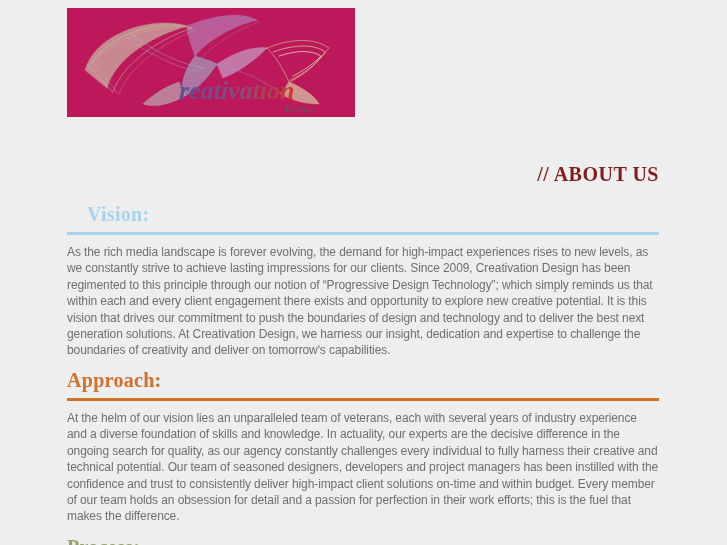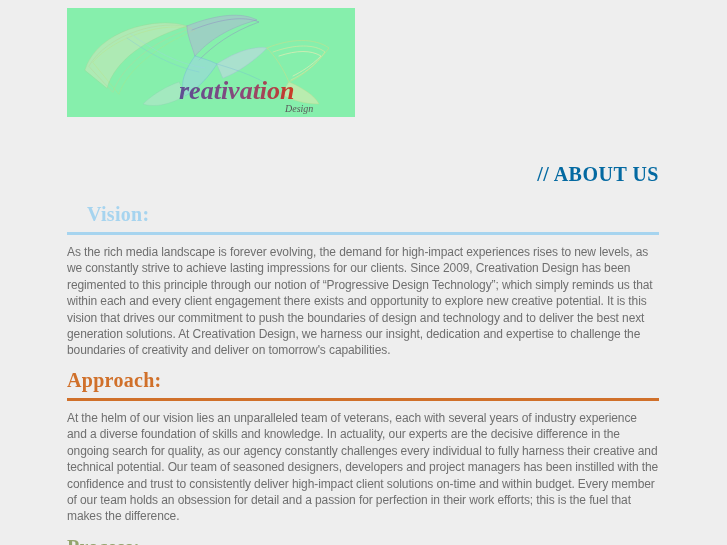--- a/index.html
+++ b/index.html
@@ -13,21 +13,21 @@
   .page {
     position: absolute;
     left: 0; top: 0;
     width: 727px; height: 545px;
     overflow: hidden;
   }
   .logo-box {
     position: absolute;
     left: 67px; top: 8px;
     width: 288px; height: 109px;
-    background: #86efac;
+    background: #be185d;
     cursor: pointer;
   }
   .logo-box svg { display: block; }
   .about-heading {
     position: absolute;
     left: 67px; top: 163px;
     width: 592px;
     text-align: right;
     font-family: "Liberation Serif", serif;
     font-weight: bold;
@@ -89,21 +89,21 @@
         <path d="M60,30 C80,44 104,58 132,64" stroke="#7fc4de" stroke-opacity="0.5" stroke-width="0.7"></path>
         <path d="M64,26 C86,42 110,56 138,60" stroke="#9fd2e8" stroke-opacity="0.5" stroke-width="0.7"></path>
         <path d="M150,56 C170,62 196,70 214,86" stroke="#6fb6d8" stroke-opacity="0.5" stroke-width="0.7"></path>
       </g>
 
       <text x="112" y="91" font-family="Liberation Serif, serif" font-style="italic" font-weight="bold" font-size="26" fill="url(#scriptGrad)">reativation</text>
       <text x="218" y="104" font-family="Liberation Serif, serif" font-style="italic" font-size="10" fill="#5a5a5a">Design</text>
     </svg>
   </div>
 
-  <div class="about-heading" style="color: #0369a1;">// ABOUT US</div>
+  <div class="about-heading" style="color: #7f1d1d;">// ABOUT US</div>
 
   <div class="section" id="section-vision">
     <div class="sec-heading" style="color: rgb(166, 212, 239); margin-left: 20px;">Vision:</div>
     <div class="sec-rule" style="background-color: rgb(166, 212, 239);"></div>
     <div class="sec-body">As the rich media landscape is forever evolving, the demand for high-impact experiences rises to new levels, as we constantly strive to achieve lasting impressions for our clients. Since 2009, Creativation Design has been regimented to this principle through our notion of “Progressive Design Technology”; which simply reminds us that within each and every client engagement there exists and opportunity to explore new creative potential. It is this vision that drives our commitment to push the boundaries of design and technology and to deliver the best next generation solutions. At Creativation Design, we harness our insight, dedication and expertise to challenge the boundaries of creativity and deliver on tomorrow's capabilities.</div>
   </div>
 
   <div class="section" id="section-approach">
     <div class="sec-heading" style="color: rgb(208, 112, 42);">Approach:</div>
     <div class="sec-rule" style="background-color: rgb(208, 112, 42);"></div>

